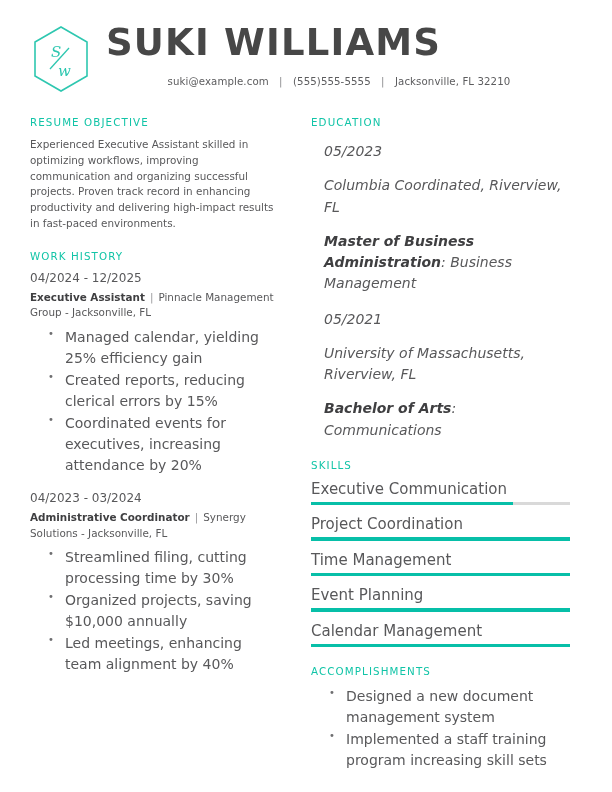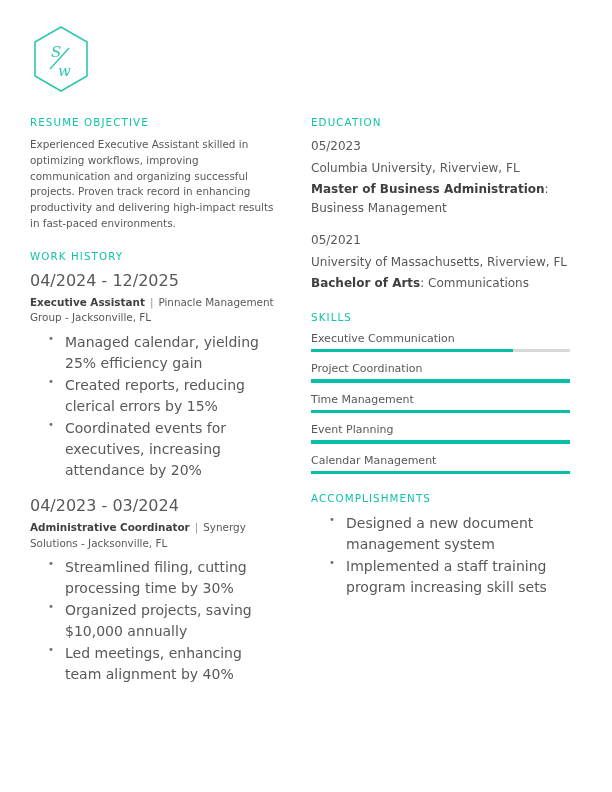--- a/index.html
+++ b/index.html
@@ -99,21 +99,21 @@
   .section:last-child { margin-bottom: 0; }
 
   .para {
     font-size: 10.4px;
     line-height: 1.52;
     color: #58585a;
     margin: 0;
   }
 
   .date {
-    font-size: 16px;
+    font-size: 12px;
     color: #58585a;
     margin: 0 0 5px 0;
   }
   .jobline {
     font-size: 10.4px;
     line-height: 1.5;
     color: #58585a;
     margin: 0;
   }
   .jobline .title {
@@ -148,34 +148,35 @@
     font-size: 10px;
   }
 
   .job { margin-bottom: 15px; }
   .job:last-child { margin-bottom: 0; }
 
   
   .edu { margin-bottom: 14px; }
   .edu:last-child { margin-bottom: 0; }
   .edu-line {
-    font-size: 12px;
+    font-size: 14px;
     line-height: 1.52;
     color: #58585a;
-    margin: 0;
+    margin: 13px;
+    font-style: italic;
   }
   .edu-school { margin-top: 4px; }
   .edu-degree { margin-top: 3px; }
   .edu-degree b { color: #3f3f41; font-weight: bold; }
 
   
   .skill { margin-bottom: 10px; }
   .skill:last-child { margin-bottom: 0; }
   .skill-label {
-    font-size: 11px;
+    font-size: 15px;
     color: #58585a;
     margin: 0 0 4px 0;
   }
   .skill-track {
     position: relative;
     height: 3.5px;
     width: 259px;
     background: #d9d9d9;
     border-radius: 0;
     overflow: hidden;
@@ -193,20 +194,30 @@
 
   <div class="header">
     <div class="monogram" aria-label="S/W">
       <svg width="62" height="70" viewBox="0 0 62 70" xmlns="http://www.w3.org/2000/svg">
         <polygon points="31,3 57,18 57,52 31,67 5,52 5,18" fill="none" stroke="#2ec7b0" stroke-width="1.6"></polygon>
         <text x="21" y="33" font-family="DejaVu Serif, serif" font-style="italic" font-size="15" fill="#2ec7b0">S</text>
         <line x1="20" y1="45" x2="39" y2="24" stroke="#2ec7b0" stroke-width="1.3"></line>
         <text x="28" y="52" font-family="DejaVu Serif, serif" font-style="italic" font-size="15" fill="#2ec7b0">w</text>
       </svg>
     </div>
+    <div class="header-main">
+      <div class="name">SUKI WILLIAMS</div>
+      <div class="contact">
+        <span>suki@example.com</span>
+        <span class="sep">|</span>
+        <span>(555)555-5555</span>
+        <span class="sep">|</span>
+        <span>Jacksonville, FL 32210</span>
+      </div>
+    </div>
   </div>
 
   <div class="columns">
 
     <div class="col-left">
 
       <div class="section">
         <div class="sec-title">RESUME OBJECTIVE</div>
         <p class="para">Experienced Executive Assistant skilled in optimizing workflows, improving communication and organizing successful projects. Proven track record in enhancing productivity and delivering high-impact results in fast-paced environments.</p>
       </div>
@@ -241,21 +252,21 @@
       </div>
     </div>
 
     <div class="col-right">
 
       <div class="section">
         <div class="sec-title">EDUCATION</div>
 
         <div class="edu">
           <p class="edu-line">05/2023</p>
-          <p class="edu-line edu-school">Columbia University, Riverview, FL</p>
+          <p class="edu-line edu-school">Columbia Coordinated, Riverview, FL</p>
           <p class="edu-line edu-degree"><b>Master of Business Administration</b><span>:</span> <span>Business Management</span></p>
         </div>
 
         <div class="edu">
           <p class="edu-line">05/2021</p>
           <p class="edu-line edu-school">University of Massachusetts, Riverview, FL</p>
           <p class="edu-line edu-degree"><b>Bachelor of Arts</b><span>:</span> <span>Communications</span></p>
         </div>
       </div>
 

